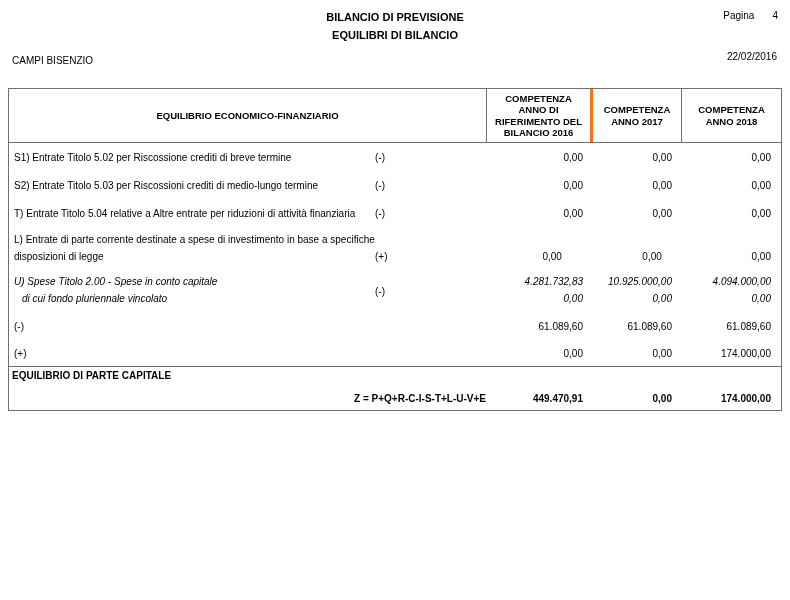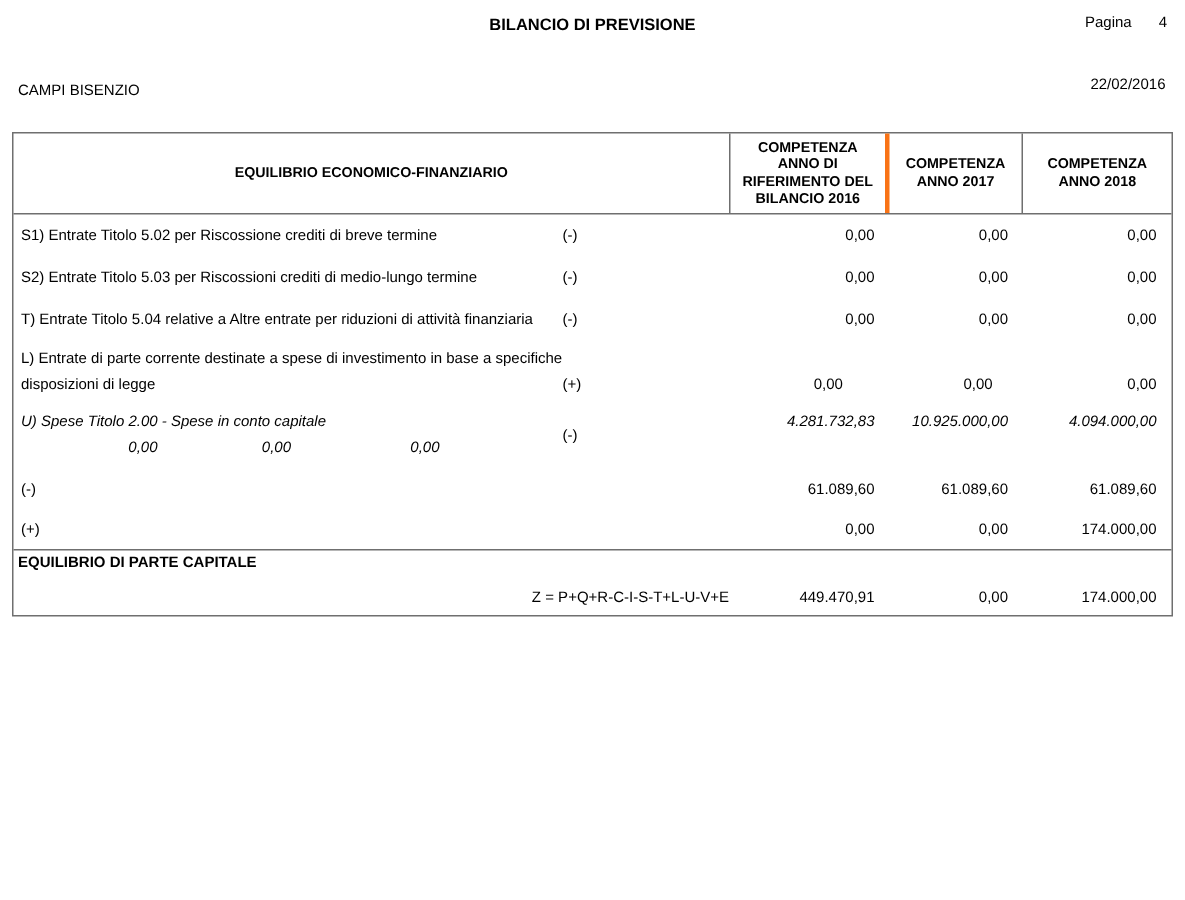--- a/index.html
+++ b/index.html
@@ -41,31 +41,32 @@
 
   .r-u { height:44px; display:block; position:relative; padding-top:7px; }
   .uline { display:flex; height:16px; align-items:flex-start;font-style:italic; }
   .uline + .uline { margin-top:1px; }
   .lbl-u { width:478px; padding-left:5px; }
   .lbl-u.indent { padding-left:13px; }
   .sign-abs { position:absolute; left:366px; top:50%; transform:translateY(-50%); }
 
   .tfoot { border-top:1px solid #6f6f6f; }
   .eq-row { height:20px; padding:3px 0 0 3px; font-weight:bold; }
-  .z-row { height:23px; display:flex; align-items:center; font-weight:normal;justify-content:flex-end; }
+  .z-row { height:23px; display:flex; align-items:center; font-weight:bold;justify-content:flex-end; }
   .z-row .lblcell { justify-content:flex-end; padding-right:1px; }
   .z-row .formula { text-align:right; }
 </style>
 </head>
 <body>
 
 <div class="page">
 
   <div class="doc-title">
     <div>BILANCIO DI PREVISIONE</div>
+    <div>EQUILIBRI DI BILANCIO</div>
   </div>
 
   <div class="pagina">
     <span>Pagina</span><span class="num">4</span>
   </div>
 
   <div class="date">22/02/2016</div>
   <div class="entity">CAMPI BISENZIO</div>
 
   <div class="table">
@@ -122,20 +123,21 @@
 
     <div class="r-u">
       <span class="sign-abs">(-)</span>
       <div class="uline">
         <div class="lbl-u">U) Spese Titolo 2.00 - Spese in conto capitale</div>
         <div class="val v1">4.281.732,83</div>
         <div class="val v2">10.925.000,00</div>
         <div class="val v3">4.094.000,00</div>
       </div>
       <div class="uline">
+        <div class="lbl-u indent">di cui fondo pluriennale vincolato</div>
         <div class="val v1">0,00</div>
         <div class="val v2">0,00</div>
         <div class="val v3">0,00</div>
       </div>
     </div>
 
     <div class="tr r-27">
       <div class="lblcell">
         <span class="sign">(-)</span>
       </div>

